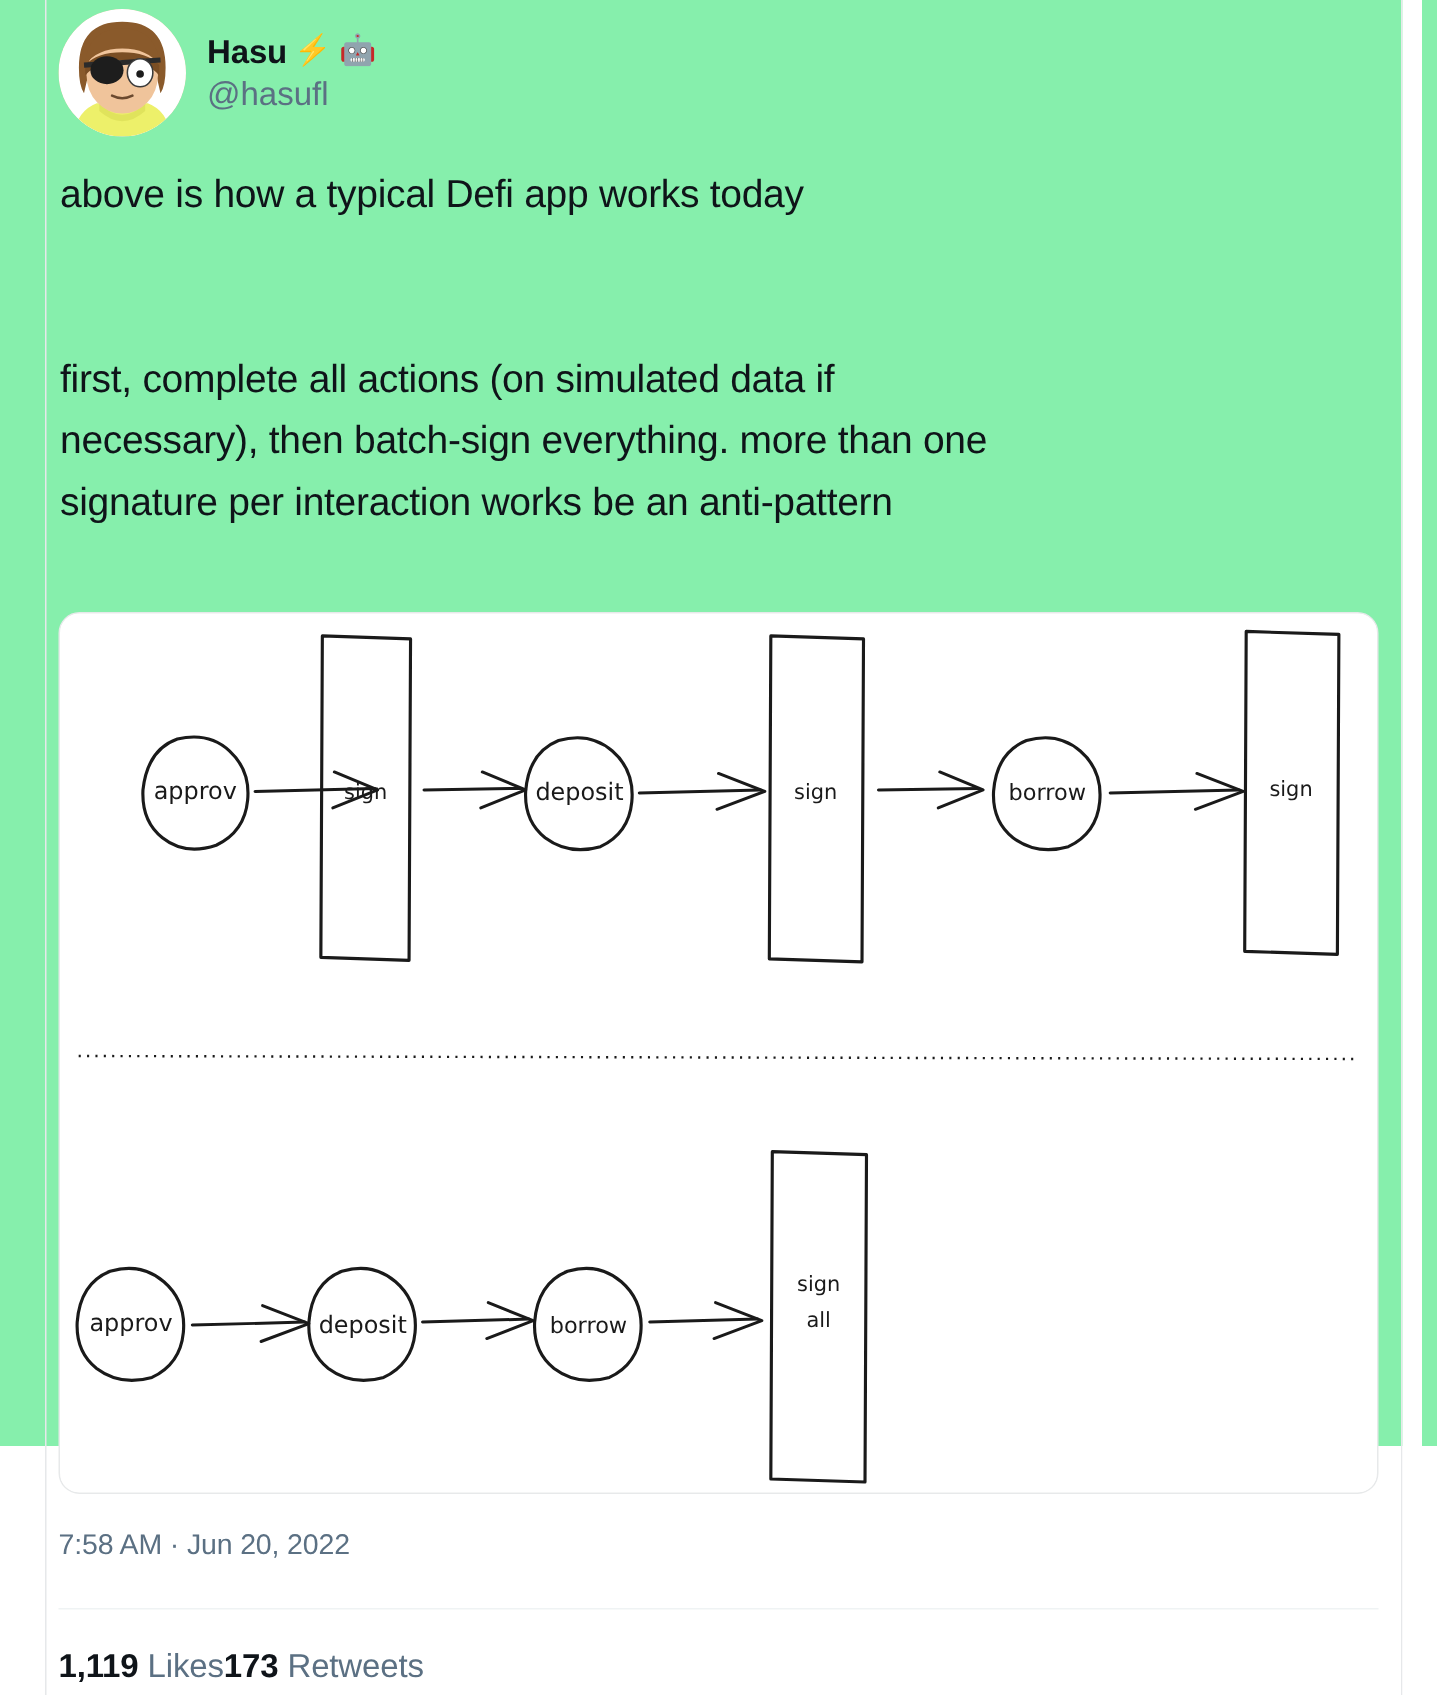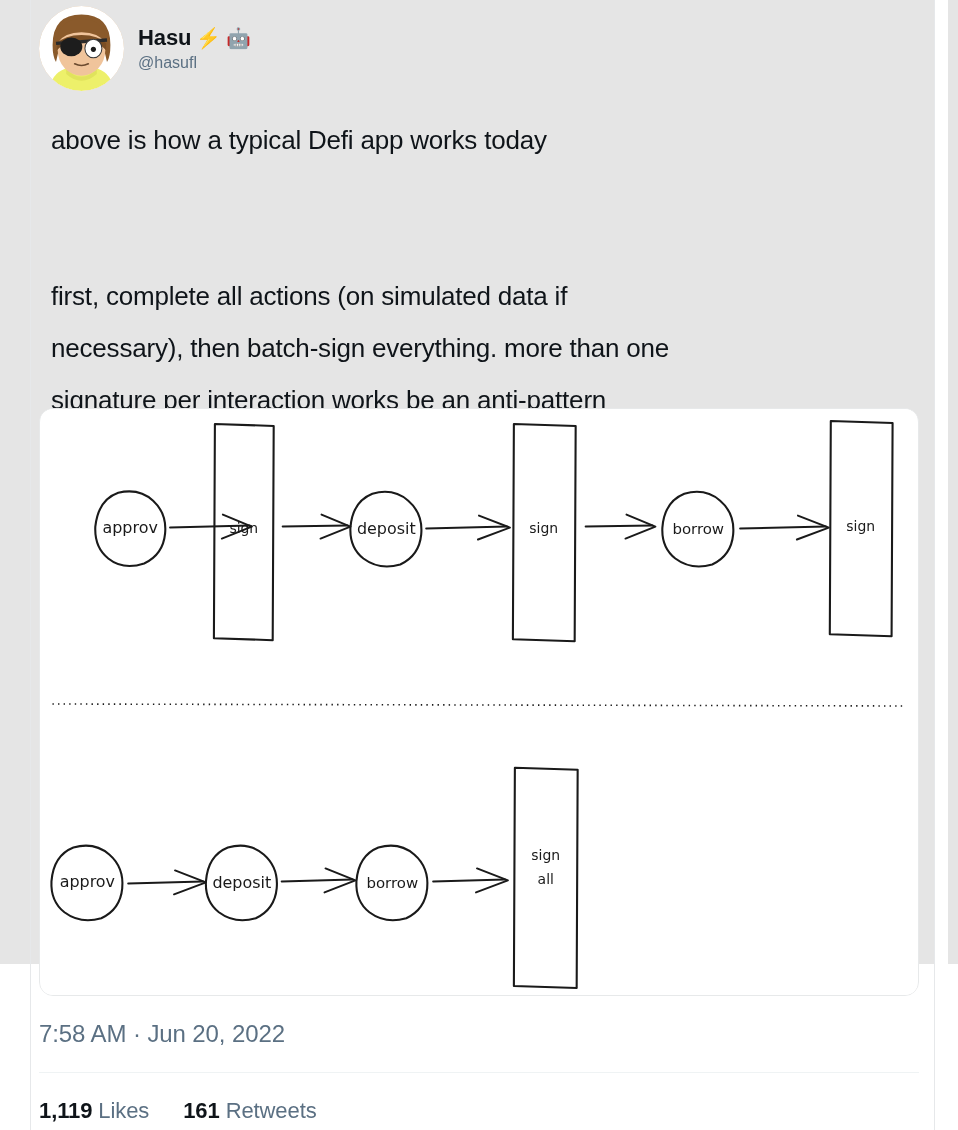--- a/index.html
+++ b/index.html
@@ -9,21 +9,21 @@
     height: 1130px;
     background: #ffffff;
     font-family: "Liberation Sans", sans-serif;
     overflow: hidden;
   }
 
   #page {
     position: relative;
     width: 958px;
     height: 964px;
-    background: #e5e5e5;
+    background: #86efac;
   }
 
   
   .edge-rule-left {
     position: absolute;
     left: 30px; top: 0;
     width: 1px; height: 1130px;
     background: #e6e8ea;
   }
   .edge-rule-right {
@@ -63,72 +63,71 @@
     color: #0f1419;
     letter-spacing: -0.1px;
     line-height: 1.25;
     display: flex;
     align-items: center;
     gap: 5px;
     white-space: nowrap;
   }
   .name-emoji { font-size: 20px; line-height: 1; }
   .handle {
-    font-size: 16px;
+    font-size: 22px;
     color: #5b7083;
     line-height: 1.25;
   }
 
   
   .tweet-text {
     position: absolute;
     left: 39px; top: 108px;
     width: 860px;
     font-size: 26px;
     line-height: 40px;
     color: #0f1419;
     letter-spacing: -0.2px;
   }
-  .tweet-text p { margin: 12px; }
+  .tweet-text p { margin: 1px; }
   .tweet-text p.spacer { height: 40px; }
 
   
   .media-card {
     position: absolute;
     left: 39px; top: 408px;
     width: 880px; height: 588px;
     border: 1px solid #e7e9ea;
     border-radius: 14px;
     background: #ffffff;
     overflow: hidden;
     text-align: center;
   }
   .media-card svg { display: block; width: 100%; height: 100%; }
 
   
   .timestamp {
     position: absolute;
     left: 39px; top: 1020px;
-    font-size: 24px;
+    font-size: 19px;
     color: #5b7083;
     letter-spacing: -0.1px;
     white-space: nowrap;
   }
   .footer-divider {
     position: absolute;
     left: 39px; top: 1072px;
     width: 880px; height: 1px;
     background: #eff3f4;
   }
   .stats {
     position: absolute;
     left: 39px; top: 1098px;
     display: flex;
     align-items: baseline;
-    gap: 34px;
     white-space: nowrap;
   }
   .stat { font-size: 22px; color: #5b7083; letter-spacing: -0.1px; }
   .stat .num { font-weight: bold; color: #0f1419; }
 </style>
 </head>
 <body>
 
 <div id="page">
 
@@ -311,18 +310,18 @@
   <div class="timestamp">7:58 AM · Jun 20, 2022</div>
 
   <div class="footer-divider"></div>
 
   <div class="stats">
     <div class="stat">
       <span class="num">1,119</span>
       <span>Likes</span>
     </div>
     <div class="stat">
-      <span class="num">161</span>
+      <span class="num">173</span>
       <span>Retweets</span>
     </div>
   </div>
 
 </div>
 
 </body></html>

